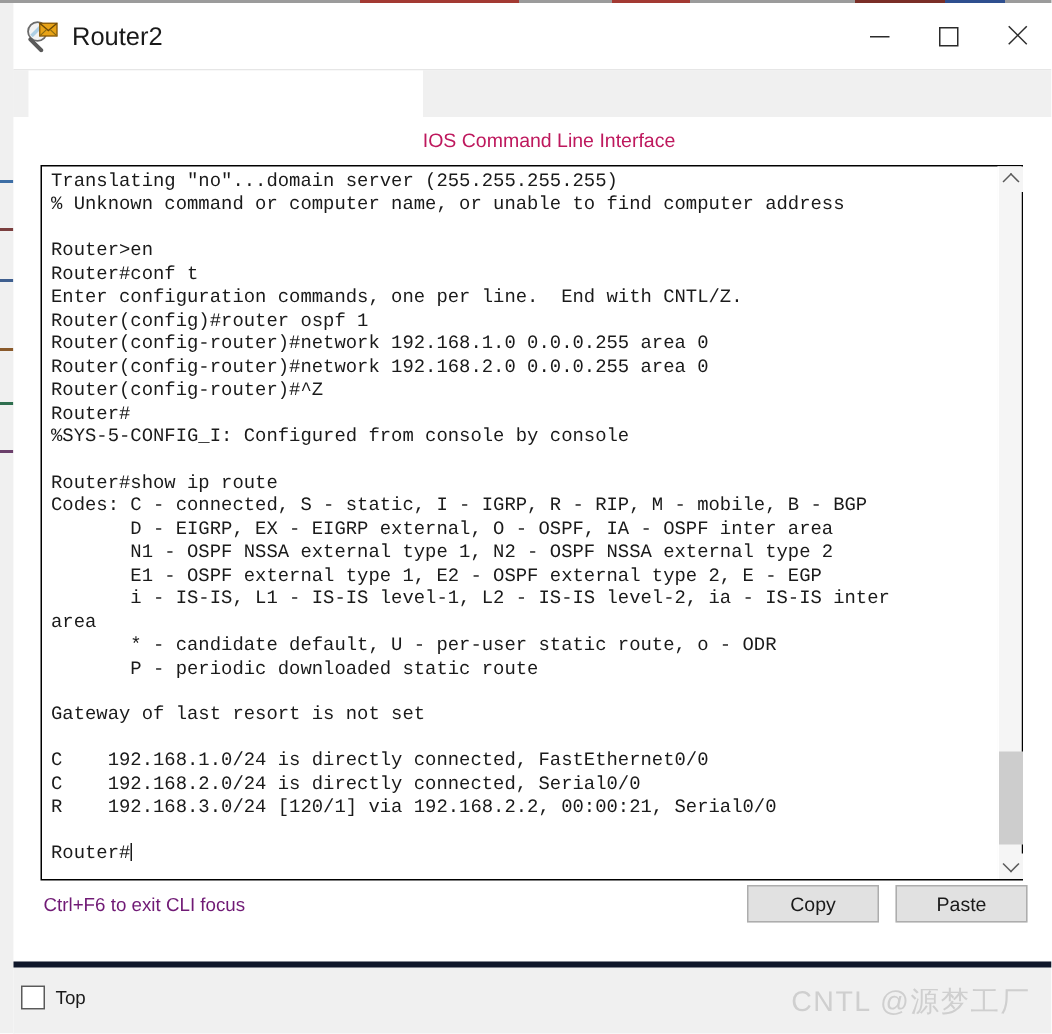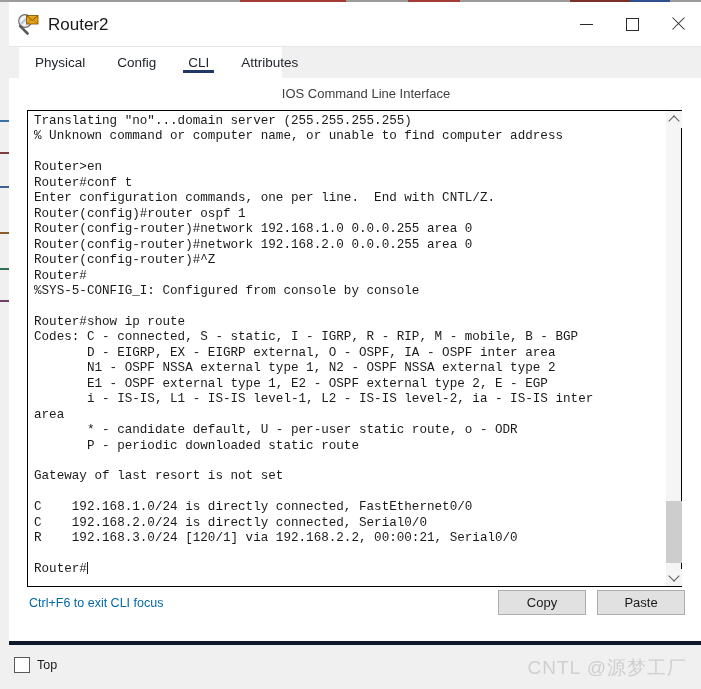--- a/index.html
+++ b/index.html
@@ -161,21 +161,21 @@
   
   .panel {
     position: relative;
     background: #ffffff;
     height: 612px;
   }
 
   .cli-heading {
     text-align: center;
     font-size: 13px;
-    color: #404040;
+    color: #be185d;
     padding-top: 8px;
     padding-bottom: 6px;
     padding-left: 22px;
   }
 
   
   .terminal-wrap {
     position: absolute;
     left: 18px;
     top: 32px;
@@ -248,21 +248,21 @@
     position: absolute;
     left: 18px;
     top: 512px;
     width: 655px;
     height: 56px;
   }
   .hint {
     position: absolute;
     left: 2px; top: 6px;
     font-size: 12.5px;
-    color: #0369a1;
+    color: #701a75;
   }
   .btn {
     position: absolute;
     top: 0;
     width: 88px;
     height: 25px;
     background: #e1e1e1;
     border: 1px solid #adadad;
     font-size: 13px;
     color: #1a1a1a;
@@ -362,26 +362,20 @@
           <span class="glyph-max"></span>
         </button>
         <button class="winbtn" title="Close">
           <span class="glyph-close"></span>
         </button>
       </div>
     </div>
 
     <div class="tabstrip">
       <div class="tabs-bg"></div>
-      <div class="tabs">
-        <button class="tab">Physical</button>
-        <button class="tab">Config</button>
-        <button class="tab active">CLI</button>
-        <button class="tab">Attributes</button>
-      </div>
     </div>
 
     <div class="panel">
 
       <div class="cli-heading">IOS Command Line Interface</div>
 
       <div class="terminal-wrap">
         <div class="terminal">
           <pre><span>Translating "no"...domain server (255.255.255.255)
 % Unknown command or computer name, or unable to find computer address

